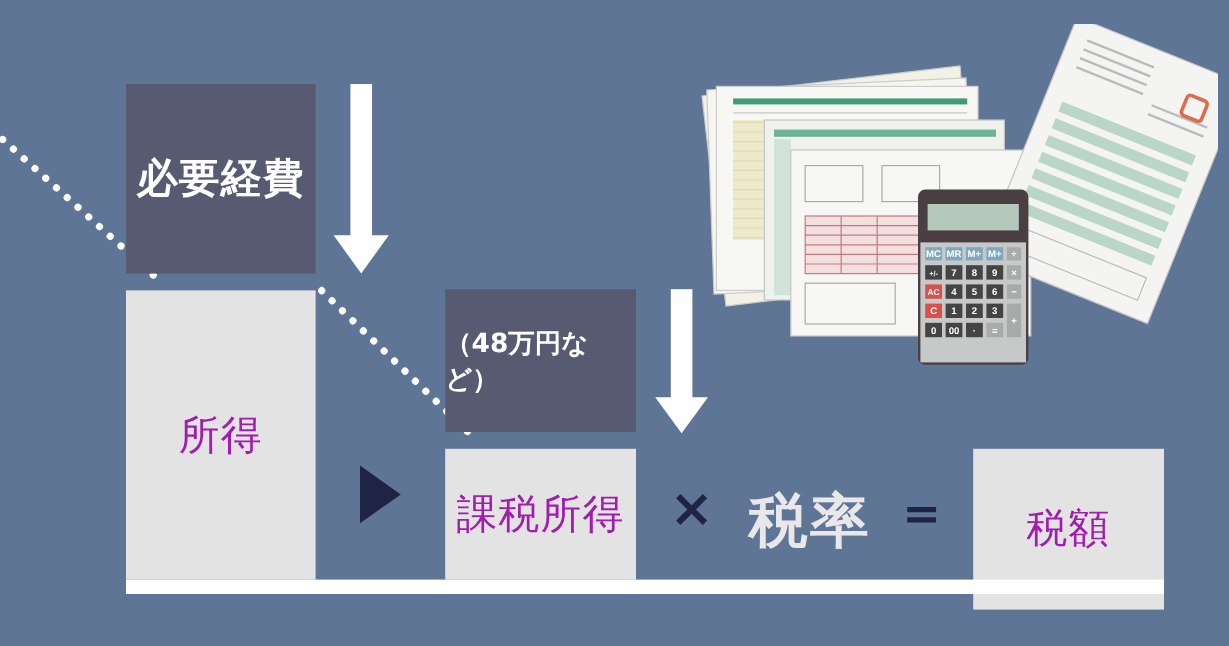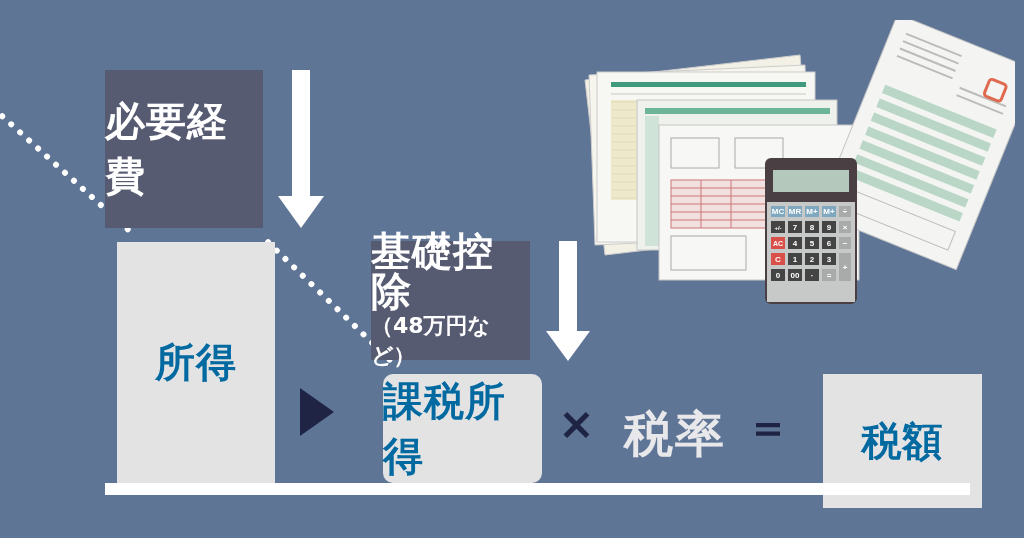--- a/index.html
+++ b/index.html
@@ -1,20 +1,20 @@
 <!DOCTYPE html>
 <html><head>
 <meta charset="utf-8">
 <style>
   html,body{margin:0;padding:0;}
   body{width:1024px;height:538px;background:#5f7596;position:relative;overflow:hidden;font-family:"DejaVu Sans","Liberation Sans",sans-serif;}
   .abs{position:absolute;}
   .box-dark{background:#575b72;color:#ffffff;display:flex;align-items:center;justify-content:center;flex-direction:column;font-weight:bold;}
-  .box-light{background:#e3e3e3;color:#0369a1;display:flex;align-items:center;justify-content:center;font-weight:bold;margin-left:12px;}
-  .big{font-size:40px;letter-spacing:1px;}
+  .box-light{background:#e3e3e3;color:#a21caf;display:flex;align-items:center;justify-content:center;font-weight:normal;}
+  .big{font-size:34px;letter-spacing:1px;text-align:right;}
   .small{font-size:22px;}
   .arrow-shaft{background:#ffffff;}
   .tri{width:0;height:0;}
   .dotline{border-top:6px dotted #ffffff;transform-origin:0 0;}
   .op{color:#1f2444;font-weight:bold;font-size:44px;}
   .rate{color:#e8e8ea;font-weight:bold;font-size:49px;letter-spacing:2px;}
 </style>
 </head>
 <body>
 
@@ -30,30 +30,29 @@
   <div class="abs tri" style="left:0;top:126px;border-left:23px solid transparent;border-right:23px solid transparent;border-top:32px solid #ffffff;"></div>
 </div>
 
 <div class="abs box-light" style="left:105px;top:242px;width:158px;height:241px;">
   <span class="big">所得</span>
 </div>
 
 <div class="abs tri" style="left:300px;top:388px;border-top:24px solid transparent;border-bottom:24px solid transparent;border-left:34px solid #1f2444;"></div>
 
 <div class="abs box-dark" style="left:371px;top:241px;width:159px;height:119px;">
-  <span class="big" style="line-height:40px;">基礎控除</span>
   <span class="small">（48万円など）</span>
 </div>
 
 <div class="abs" style="left:546px;top:241px;width:44px;height:120px;">
   <div class="abs arrow-shaft" style="left:13px;top:0;width:18px;height:92px;"></div>
   <div class="abs tri" style="left:0;top:90px;border-left:22px solid transparent;border-right:22px solid transparent;border-top:30px solid #ffffff;"></div>
 </div>
 
-<div class="abs box-light" style="left:371px;top:374px;width:159px;height:109px;border-radius:10px;">
+<div class="abs box-light" style="left:371px;top:374px;width:159px;height:109px;">
   <span class="big">課税所得</span>
 </div>
 
 <div class="abs op" style="left:558px;top:398px;">×</div>
 
 <div class="abs rate" style="left:624px;top:402px;">税率</div>
 
 <div class="abs op" style="left:746px;top:398px;">＝</div>
 
 <div class="abs box-light" style="left:811px;top:374px;width:159px;height:134px;">

